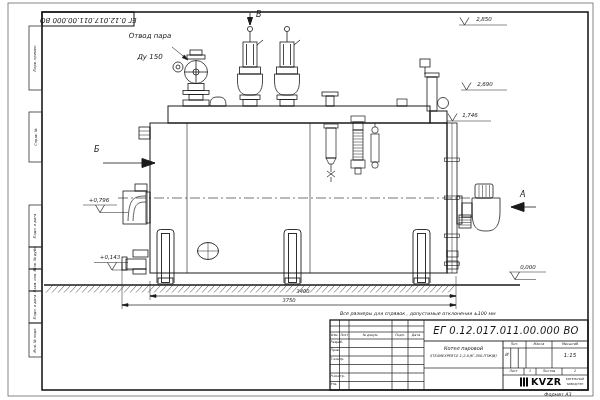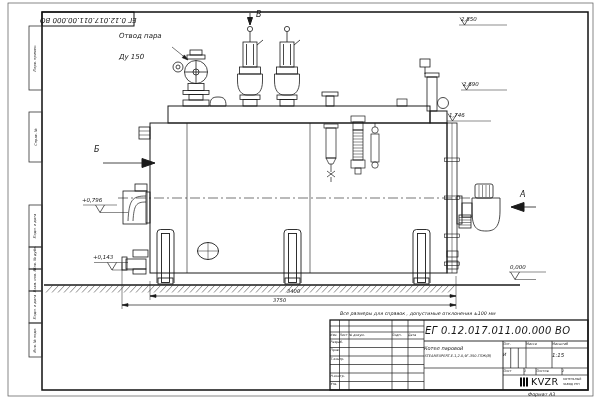--- a/index.html
+++ b/index.html
@@ -1,24 +1,24 @@
 <!DOCTYPE html>
 <html><head>
 <meta charset="utf-8">
 <style>
   html,body{margin:0;padding:0;background:#fafafa;}
   .sheet{position:relative;width:600px;height:400px;background:#fff;font-family:"DejaVu Sans",sans-serif;overflow:hidden;}
   svg.lines{position:absolute;left:0;top:0;}
   .t{position:absolute;color:#161616;font-style:italic;white-space:nowrap;line-height:1.1;}
-  .tc{text-align:left;}
+  .tc{text-align:center;}
   .hbox{position:absolute;display:flex;align-items:center;justify-content:center;}
   .flip{transform:rotate(180deg);}
   .vbox{position:absolute;display:flex;align-items:center;justify-content:center;}
   .vbox span{transform:rotate(-90deg);white-space:nowrap;font-size:3.6px;font-style:italic;color:#222;}
-  .logo{font-style:normal;font-weight:normal;letter-spacing:.4px;color:#0a0a0a;}
+  .logo{font-style:normal;font-weight:bold;letter-spacing:.4px;color:#0a0a0a;}
 </style>
 </head>
 <body>
 
 <div class="sheet">
 
   <svg class="lines" width="600" height="400" viewBox="0 0 600 400">
 
     <g stroke="#555" fill="none">
       <rect x="8" y="3" width="585" height="393" stroke-width="0.7"></rect>

